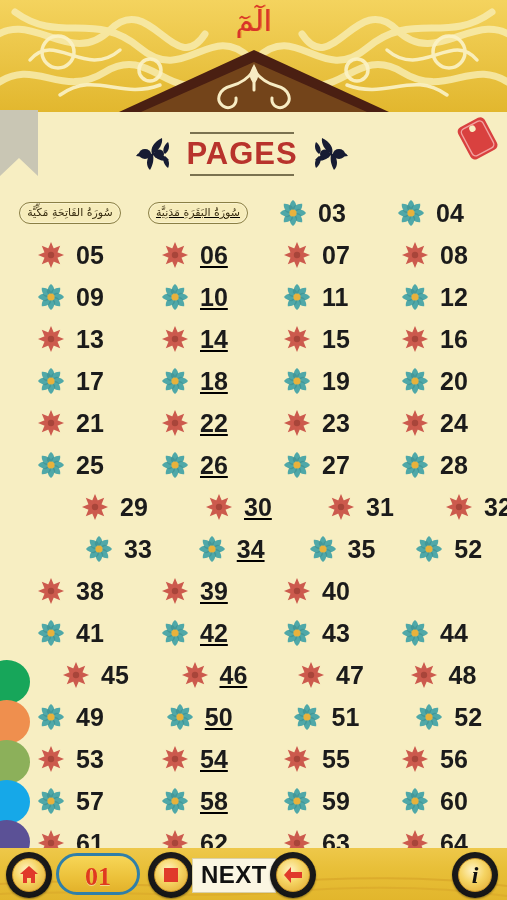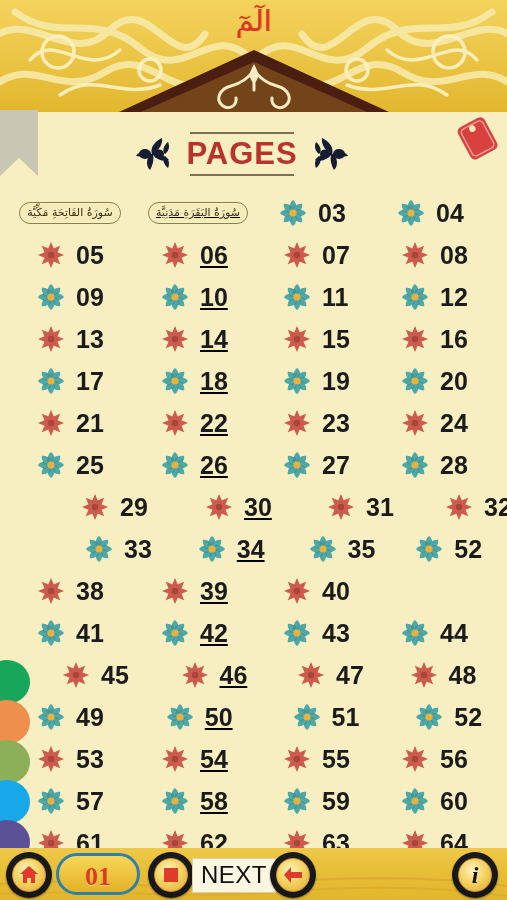--- a/index.html
+++ b/index.html
@@ -131,21 +131,21 @@
   .pagebadge .pb-txt {
     font-family:"Liberation Serif", serif;
     font-weight:bold; font-size:26px; color:#e03a1e;
     text-shadow:0 1px 0 rgba(255,255,255,.45);
   }
   .nextlabel {
     position:absolute; top:10px; left:192px;
     background:#fbf6e2; border:1px solid #d9d0a8;
     padding:2px 8px 3px 8px;
     font-family:"Liberation Sans", sans-serif;
-    font-weight:normal; font-size:24px; color:#111;
+    font-weight:bold; font-size:24px; color:#111;
     letter-spacing:0.5px;
   }
   .info-i {
     font-family:"Liberation Serif", serif;
     font-style:italic; font-weight:bold; font-size:24px; color:#111;
     line-height:24px;
   }
 </style>
 </head>
 <body>

